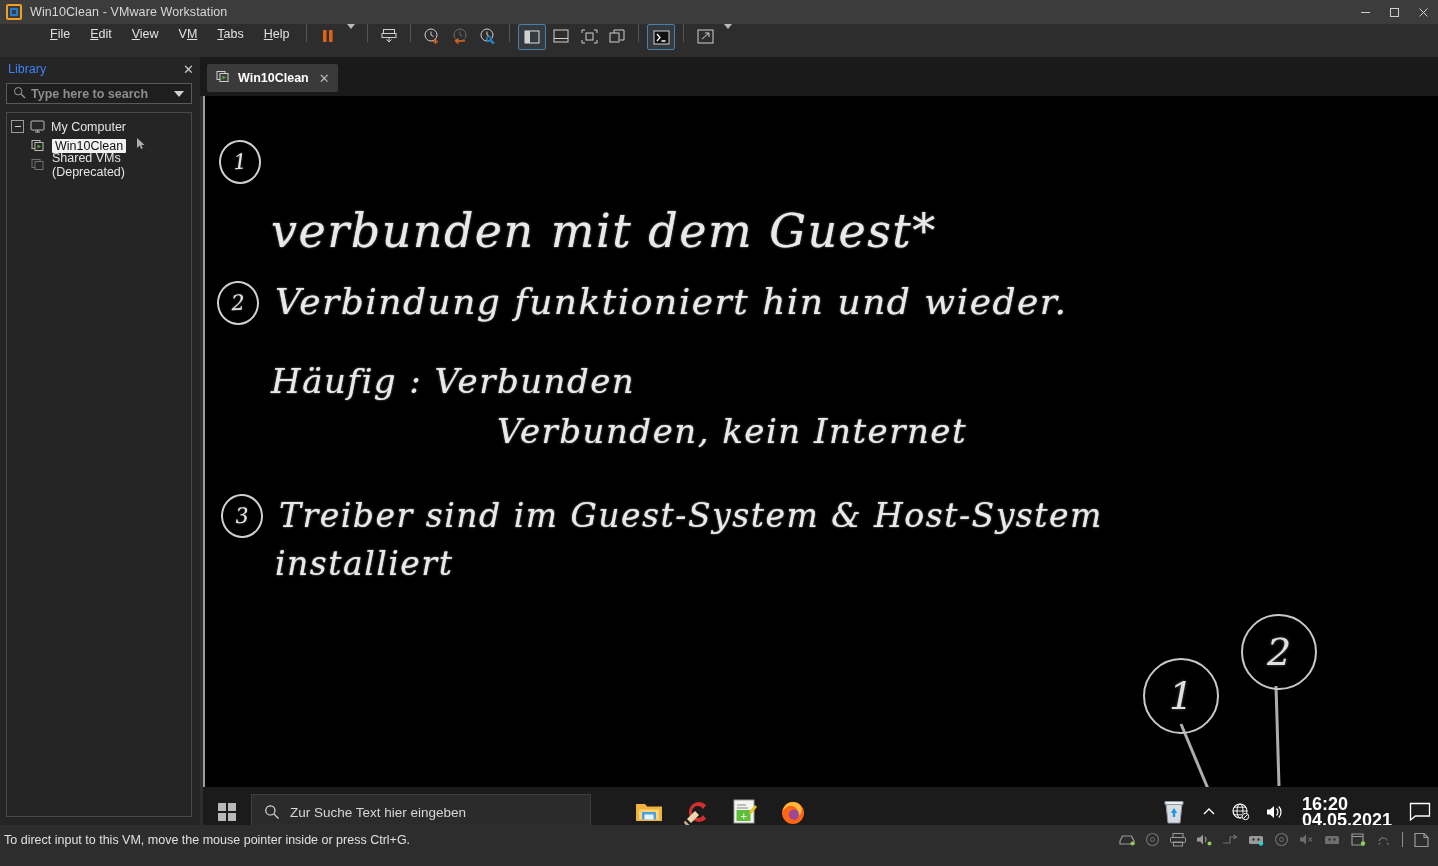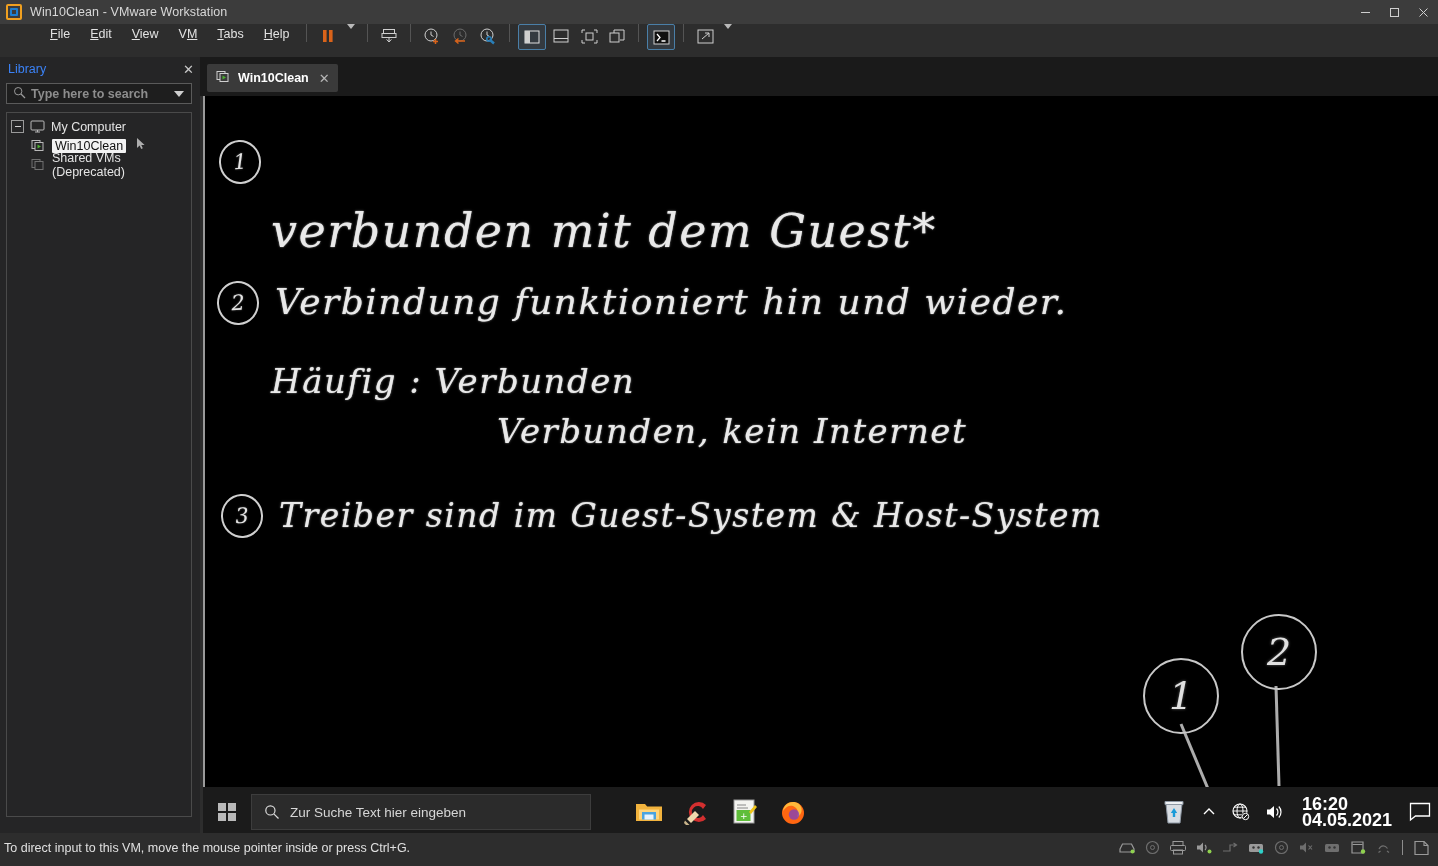--- a/index.html
+++ b/index.html
@@ -109,21 +109,21 @@
     width:340px;height:36px;background:#2b2b2b;border:1px solid #3d3d3d;
     display:flex;align-items:center;margin-left:0px;box-sizing:border-box;
   }
   .wsearch .ph{color:#d6d6d6;font-size:13.5px;margin-left:10px;}
   .tapp{width:48px;height:50px;display:flex;align-items:center;justify-content:center;}
   .tray{position:absolute;right:0;bottom:0;height:50px;display:flex;align-items:center;}
   .tray .ti{display:flex;align-items:center;justify-content:center;height:50px;padding:0 7px;}
   .clock{color:#fff;font-size:18px;line-height:16px;padding:0 10px;font-weight:bold;}
 
   
-  .statusbar{position:absolute;left:0;bottom:4px;width:1438px;height:29px;background:#2d2d2d;display:flex;align-items:center;}
+  .statusbar{position:absolute;left:0;bottom:12px;width:1438px;height:29px;background:#2d2d2d;display:flex;align-items:center;}
   .status-text{color:#e0e0e0;font-size:12.5px;margin-left:4px;}
   .devicons{position:absolute;right:4px;bottom:0;height:29px;display:flex;align-items:center;}
   .devicons .d{margin:0 4px;display:flex;align-items:center;}
   .devsep{width:1px;height:15px;background:#8d8d8d;margin:0 6px;}
 </style>
 </head>
 <body>
 
 <div id="app">
 
@@ -342,20 +342,23 @@
     <div class="ink" style="left:72px;top:185px;font-size:36px;">
       <span class="h">Verbindung  funktioniert  hin  und wieder.</span>
     </div>
     <div class="ink" style="left:282px;top:315px;font-size:34px;margin-left:12px;">
       <span class="h">Verbunden, kein Internet</span>
     </div>
 
     <div class="numcirc" style="left:18px;top:398px;">3</div>
     <div class="ink" style="left:76px;top:400px;font-size:33px;">
       <span class="h">Treiber  sind  im  Guest-System  &amp;  Host-System</span>
+    </div>
+    <div class="ink" style="left:72px;top:448px;font-size:33px;">
+      <span class="h">installiert</span>
     </div>
 
     <svg style="position:absolute;left:0;top:0;width:1235px;height:741px;pointer-events:none;">
       <path d="M978 628 L1028 748" stroke="#c4c4c4" stroke-width="3" fill="none" opacity=".88"></path>
       <path d="M1073 590 L1076 690" stroke="#c4c4c4" stroke-width="3" fill="none" opacity=".88"></path>
     </svg>
     <div class="ptrcirc" style="left:940px;top:562px;">1</div>
     <div class="ptrcirc" style="left:1038px;top:518px;">2</div>
 
     <div class="wtaskbar">

